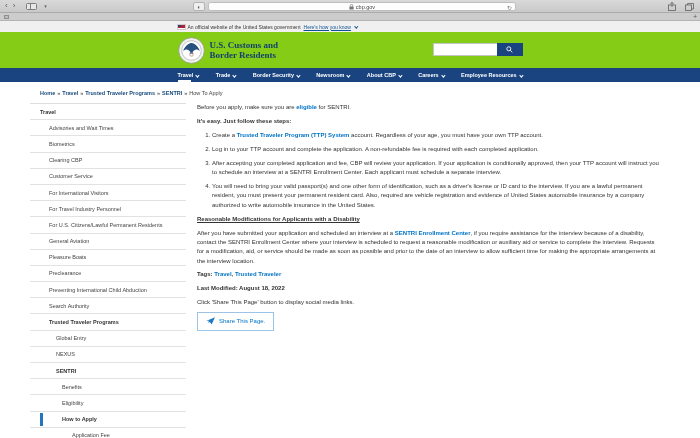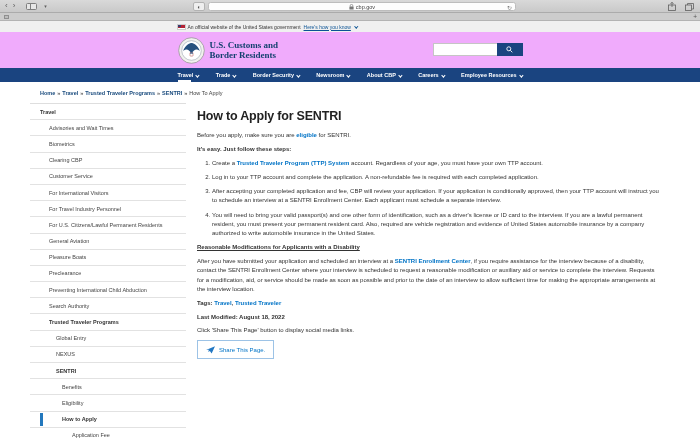--- a/index.html
+++ b/index.html
@@ -30,21 +30,21 @@
   .gov-inner { width:345px; margin:0 auto; display:flex; align-items:center; gap:3px; font-size:5px; color:#333; }
   .flag { width:7px; height:4px; position:relative; flex:0 0 auto;
     background:repeating-linear-gradient(#b22234 0 .6px,#fff .6px 1.2px); outline:.3px solid #ccc; }
   .flag::after { content:""; position:absolute; left:0; top:0; width:3px; height:2px; background:#3c3b6e; }
   .gov-link { color:#0b5394; text-decoration:underline; cursor:pointer; }
   .chev { display:inline-block; width:2.5px; height:2.5px; border-right:1px solid currentColor;
     border-bottom:1px solid currentColor; transform:rotate(45deg); vertical-align:1.5px; }
   .gov-chev { color:#0b5394; margin-left:1px; }
 
   
-  .site-header { height:36px; background:#f0abfc; }
+  .site-header { height:36px; background:#84cc16; }
   .header-inner { width:345px; margin:0 auto; height:100%; display:flex; align-items:center; position:relative; }
   .seal { width:27px; height:27px; flex:0 0 auto; }
   .agency { margin-left:5px; font-family:"Liberation Serif","DejaVu Serif",serif; color:#13416f;
     font-size:9px; line-height:1.12; font-weight:bold; }
   .search-wrap { position:absolute; right:0; top:11px; display:flex; }
   .search-input { width:64px; height:13px; border:1px solid #c5c5c5; border-right:none; background:#fff; outline:none; font-size:6px; padding:0 3px; }
   .search-btn { width:26px; height:13px; background:#1a4480; border:none; display:flex; align-items:center; justify-content:center; cursor:pointer; }
 
   
   .main-nav { height:14px; background:#1a4480; }
@@ -207,21 +207,20 @@
     <div class="sb-item lv2">Global Entry</div>
     <div class="sb-item lv2">NEXUS</div>
     <div class="sb-item lv2 bold">SENTRI</div>
     <div class="sb-item lv3">Benefits</div>
     <div class="sb-item lv3">Eligibility</div>
     <div class="sb-item lv3 bold active">How to Apply</div>
     <div class="sb-item lv4">Application Fee</div>
   </div>
 
   <div class="main">
-    <h1>How to Apply for SENTRI</h1>
 
     <p><span>Before you apply, make sure you are </span><a class="blue">eligible</a><span> for SENTRI.</span></p>
 
     <p class="lead">It's easy. Just follow these steps:</p>
 
     <ol class="steps">
       <li><span>Create a </span><a class="blue">Trusted Traveler Program (TTP) System</a><span> account. Regardless of your age, you must have your own TTP account.</span></li>
       <li>Log in to your TTP account and complete the application. A non-refundable fee is required with each completed application.</li>
       <li>After accepting your completed application and fee, CBP will review your application. If your application is conditionally approved, then your TTP account will instruct you to schedule an interview at a SENTRI Enrollment Center. Each applicant must schedule a separate interview.</li>
       <li>You will need to bring your valid passport(s) and one other form of identification, such as a driver's license or ID card to the interview. If you are a lawful permanent resident, you must present your permanent resident card. Also, required are vehicle registration and evidence of United States automobile insurance by a company authorized to write automobile insurance in the United States.</li>

